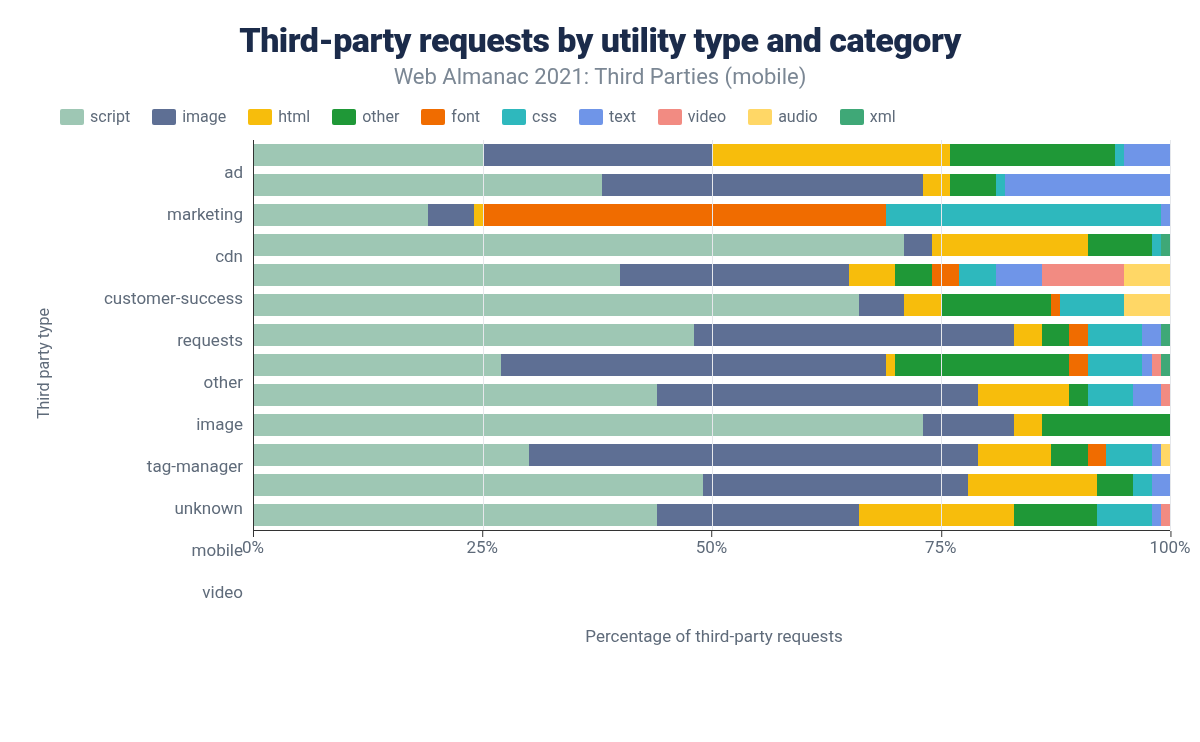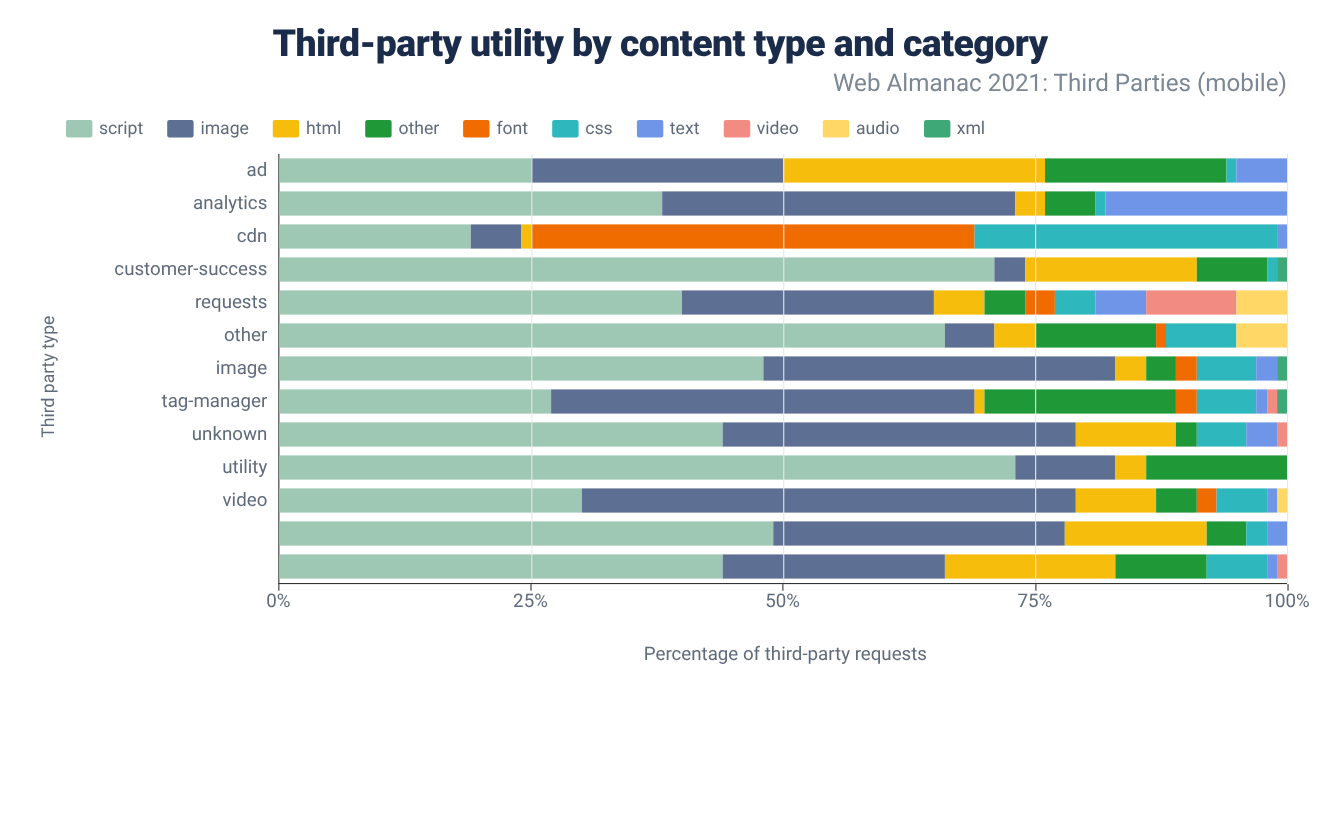--- a/index.html
+++ b/index.html
@@ -15,21 +15,21 @@
     font-size: 34px;
     font-weight: 900;
     color: #1b2b4a;
     margin: 0 0 4px 0;
     text-align: center;
     letter-spacing: -0.5px;
   }
   .subtitle {
     font-size: 22px;
     color: #7b8794;
-    text-align: right;
+    text-align: center;
     margin: 0 0 18px 0;
     font-weight: 400;
   }
   .legend {
     display: flex;
     gap: 22px;
     margin: 0 0 14px 30px;
     font-size: 16px;
     color: #5f6b7a;
     align-items: center;
@@ -48,22 +48,23 @@
     text-align: center;
     padding-right: 4px;
     position: relative;
     top: -8px;
   }
   .rows {
     flex: 0 0 auto;
   }
   .row {
     display: flex;
-    align-items: center;
+    align-items: flex-end;
     height: 30px;
+    margin-top: 12px;
   }
   .row-label {
     width: 200px;
     text-align: right;
     font-size: 17px;
     color: #5f6b7a;
     padding-right: 10px;
   }
   .bars-col { flex: 1; position: relative; }
   .bars-inner { position: relative; border-left: 1.5px solid #333; border-bottom: 1.5px solid #333; }
@@ -97,21 +98,21 @@
   }
   .x-axis-title {
     text-align: center; font-size: 17px; color: #5f6b7a; margin-top: 24px;
   }
   .left-spacer { width: 228px; flex: 0 0 228px; }
 </style>
 </head>
 <body>
 
 <div class="chart-wrap">
-  <h1 class="title">Third-party utility by content type and category</h1>
+  <h1 class="title">Third-party requests by utility type and category</h1>
   <div class="subtitle">Web Almanac 2021: Third Parties (mobile)</div>
 
   <div class="legend" id="legend">
       <div class="legend-item">
         <span class="swatch" style="background: rgb(158, 199, 180);"></span>
         <span>script</span>
       </div>
       <div class="legend-item">
         <span class="swatch" style="background: rgb(94, 111, 148);"></span>
         <span>image</span>
@@ -150,21 +151,21 @@
       </div>
     </div>
 
   <div class="plot-area">
     <div class="y-axis-title">Third party type</div>
     <div class="rows" id="row-labels">
         <div class="row">
           <div class="row-label">ad</div>
         </div>
         <div class="row">
-          <div class="row-label">analytics</div>
+          <div class="row-label">marketing</div>
         </div>
         <div class="row">
           <div class="row-label">cdn</div>
         </div>
         <div class="row">
           <div class="row-label">customer-success</div>
         </div>
         <div class="row">
           <div class="row-label">requests</div>
         </div>
@@ -174,21 +175,21 @@
         <div class="row">
           <div class="row-label">image</div>
         </div>
         <div class="row">
           <div class="row-label">tag-manager</div>
         </div>
         <div class="row">
           <div class="row-label">unknown</div>
         </div>
         <div class="row">
-          <div class="row-label">utility</div>
+          <div class="row-label">mobile</div>
         </div>
         <div class="row">
           <div class="row-label">video</div>
         </div>
       </div>
     <div class="bars-col">
       <div class="bars-inner" id="bars">
         <div class="grid" id="grid">
             <div class="grid-line" style="left: 25%;"></div>
             <div class="grid-line" style="left: 50%;"></div>

